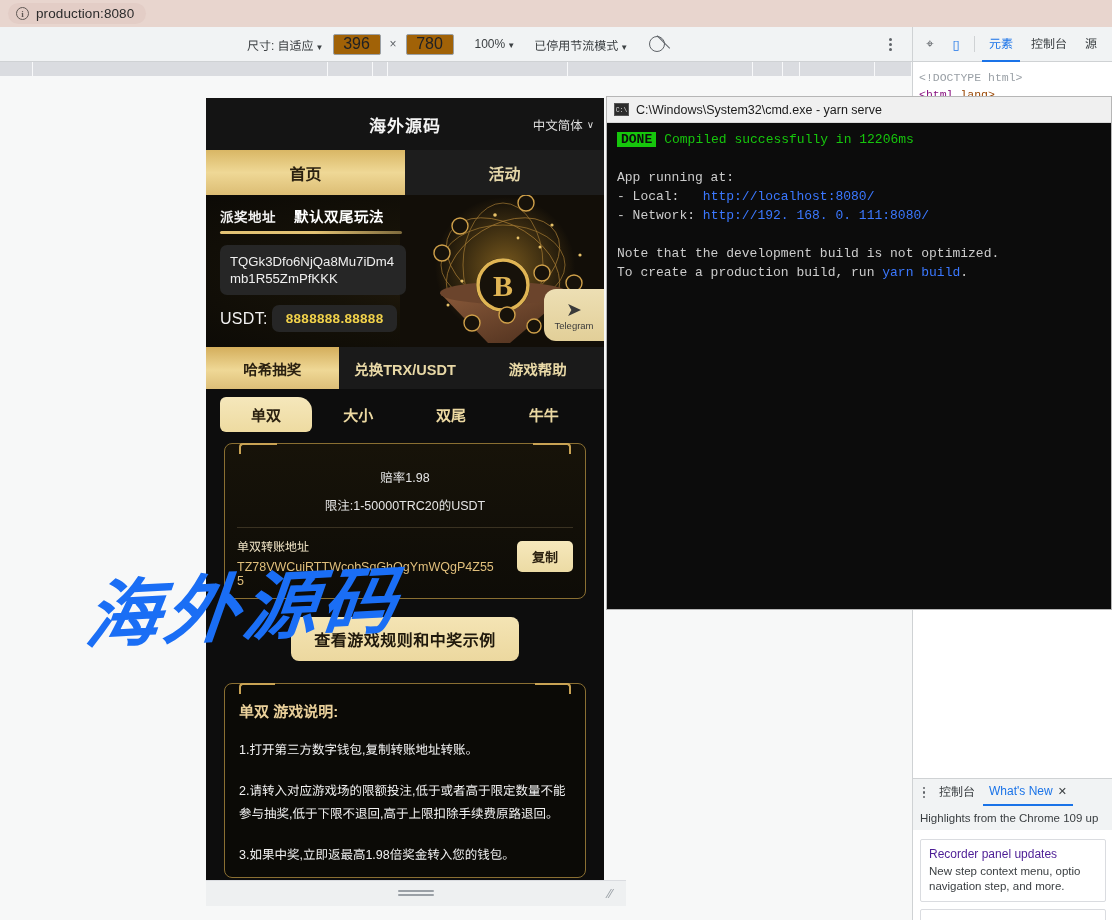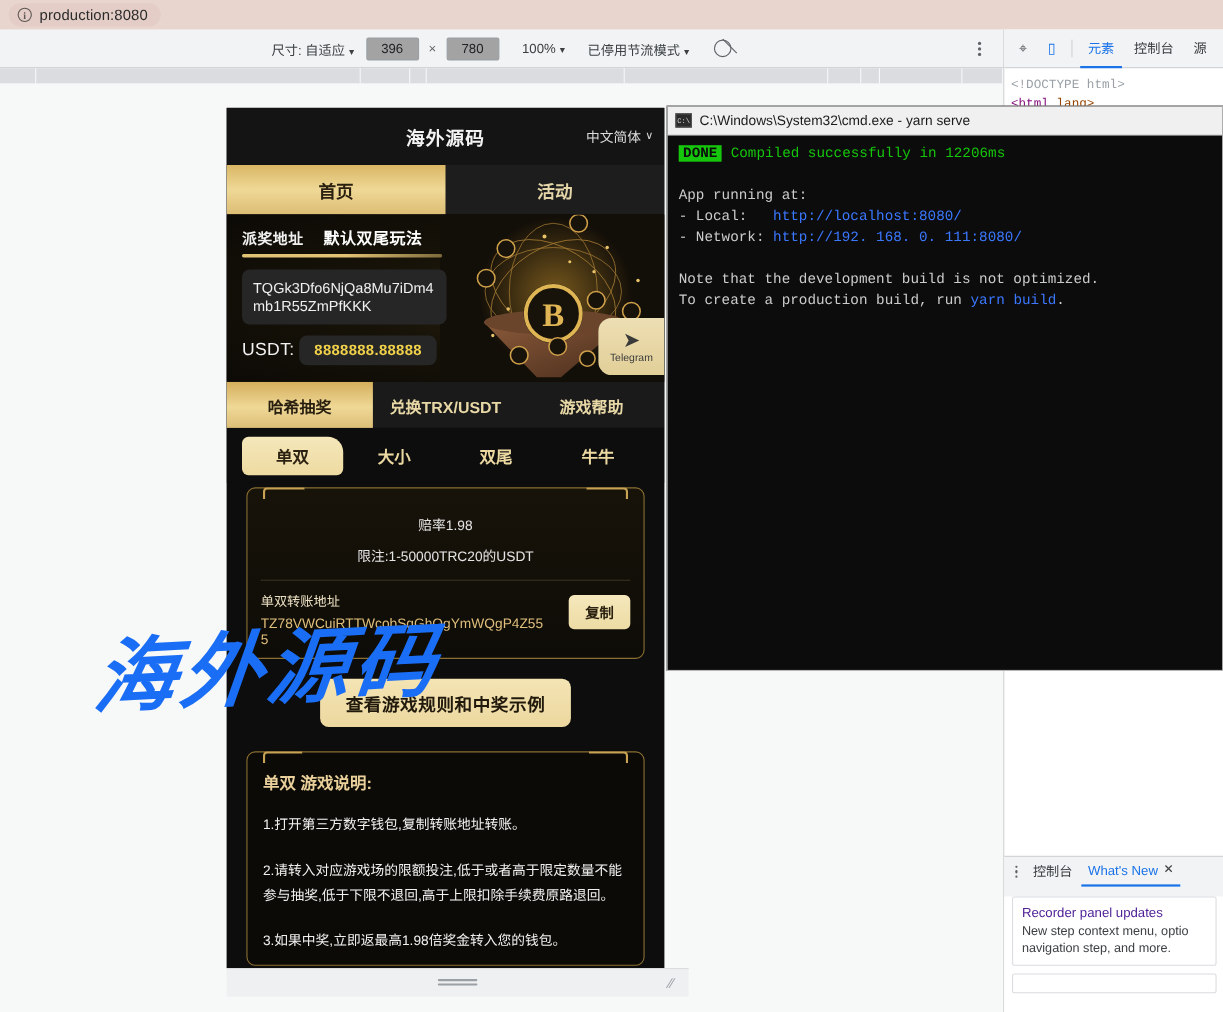--- a/index.html
+++ b/index.html
@@ -29,22 +29,22 @@
   
   .devtoolbar {
     position: absolute; left: 0; top: 27px; width: 912px; height: 35px;
     background: #f1f3f4; border-bottom: 1px solid #cfd2d4;
     display: flex; align-items: center; justify-content: center; gap: 0;
   }
   .dt-inner { display: flex; align-items: center; gap: 9px; }
   .dt-label { font-size: 12px; color: #3c4043; white-space: nowrap; }
   .caret { font-size: 8px; color: #3c4043; margin-left: 2px; }
   .dt-input {
-    width: 48px; height: 21px; border: 1px solid #9aa0a6; background: #a3a3a3;
-    border-radius: 2px; font-size: 12px; color: #202124; text-align: center;
+    width: 48px; height: 21px; border: 1px solid #9aa0a6; background: #a16207;
+    border-radius: 2px; font-size: 16px; color: #202124; text-align: center;
     font-family: "Liberation Sans", sans-serif;
   }
   .dt-x { font-size: 12px; color: #5f6368; }
   .throttle-icon {
     width: 16px; height: 16px; border: 1.4px solid #5f6368; border-radius: 50%;
     position: relative; margin-left: 12px;
   }
   .throttle-icon:before {
     content: ""; position: absolute; left: 50%; top: -2px; width: 1.4px; height: 18px;
     background: #5f6368; transform: rotate(-45deg) translateX(-50%); transform-origin: top;
@@ -522,20 +522,21 @@
             <i></i>
             <i></i>
           </span>
         <span class="drawer-tab">控制台</span>
         <span class="drawer-tab active">
           <span>What's New</span>
           <span class="x-icon">✕</span>
         </span>
       </div>
       <div class="whatsnew-body">
+        <div class="wn-head">Highlights from the Chrome 109 up</div>
         <div class="wn-card">
           <div class="wn-title">Recorder panel updates</div>
           <div class="wn-desc">New step context menu, optio navigation step, and more.</div>
         </div>
         <div class="wn-card2"></div>
       </div>
     </div>
   </div>
 
 </div>

